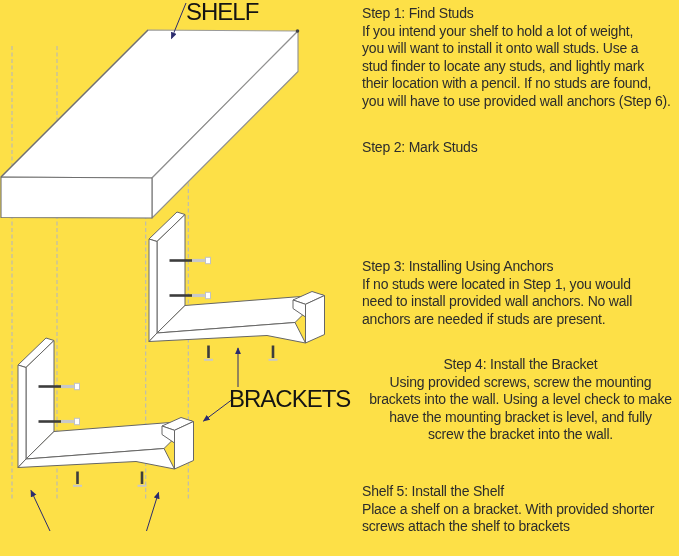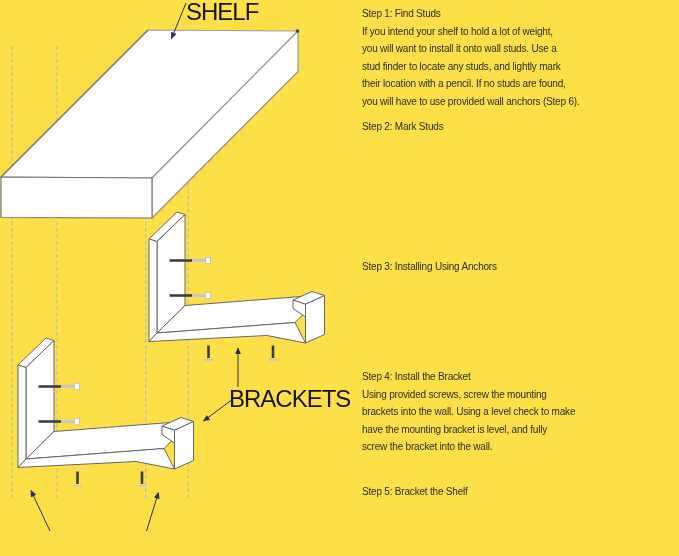--- a/index.html
+++ b/index.html
@@ -19,29 +19,29 @@
     white-space:nowrap;
     line-height:1.15;
   }
   #label-shelf{left:186px;top:-2px;}
   #label-brackets{left:229px;top:385px;text-align:center;}
   #label-wallstuds{left:29px;top:529px;}
   .instructions{
     position:absolute;
     left:362px;top:0;width:317px;height:452px;
     color:#2c2c2c;
-    font-size:10px;
+    font-size:14px;
     line-height:17.6px;
     letter-spacing:-0.2px;
   }
   .step{position:absolute;left:0;width:317px;}
   #step-1{top:5px;}
-  #step-2{top:118px;}
+  #step-2{top:139px;}
   #step-3{top:258px;}
-  #step-4{top:368px;}
+  #step-4{top:356px;text-align:center;}
   #step-5{top:483px;}
   .step-body{white-space:pre-line;}
 </style>
 </head>
 <body>
 
 <div class="canvas">
 
   <svg class="diagram-svg" width="360" height="556" viewBox="0 0 360 556">
     <defs>
@@ -120,26 +120,31 @@
 you will want to install it onto wall studs. Use a
 stud finder to locate any studs, and lightly mark
 their location with a pencil. If no studs are found,
 you will have to use provided wall anchors (Step 6).</div>
     </div>
     <div class="step" id="step-2">
       <div class="step-title">Step 2: Mark Studs</div>
     </div>
     <div class="step" id="step-3">
       <div class="step-title">Step 3: Installing Using Anchors</div>
+      <div class="step-body">If no studs were located in Step 1, you would
+need to install provided wall anchors. No wall
+anchors are needed if studs are present.</div>
     </div>
     <div class="step" id="step-4">
       <div class="step-title">Step 4: Install the Bracket</div>
       <div class="step-body">Using provided screws, screw the mounting
 brackets into the wall. Using a level check to make
 have the mounting bracket is level, and fully
 screw the bracket into the wall.</div>
     </div>
     <div class="step" id="step-5">
-      <div class="step-title">Step 5: Bracket the Shelf</div>
+      <div class="step-title">Shelf 5: Install the Shelf</div>
+      <div class="step-body">Place a shelf on a bracket. With provided shorter
+screws attach the shelf to brackets</div>
     </div>
   </div>
 
 </div>
 
 </body></html>

